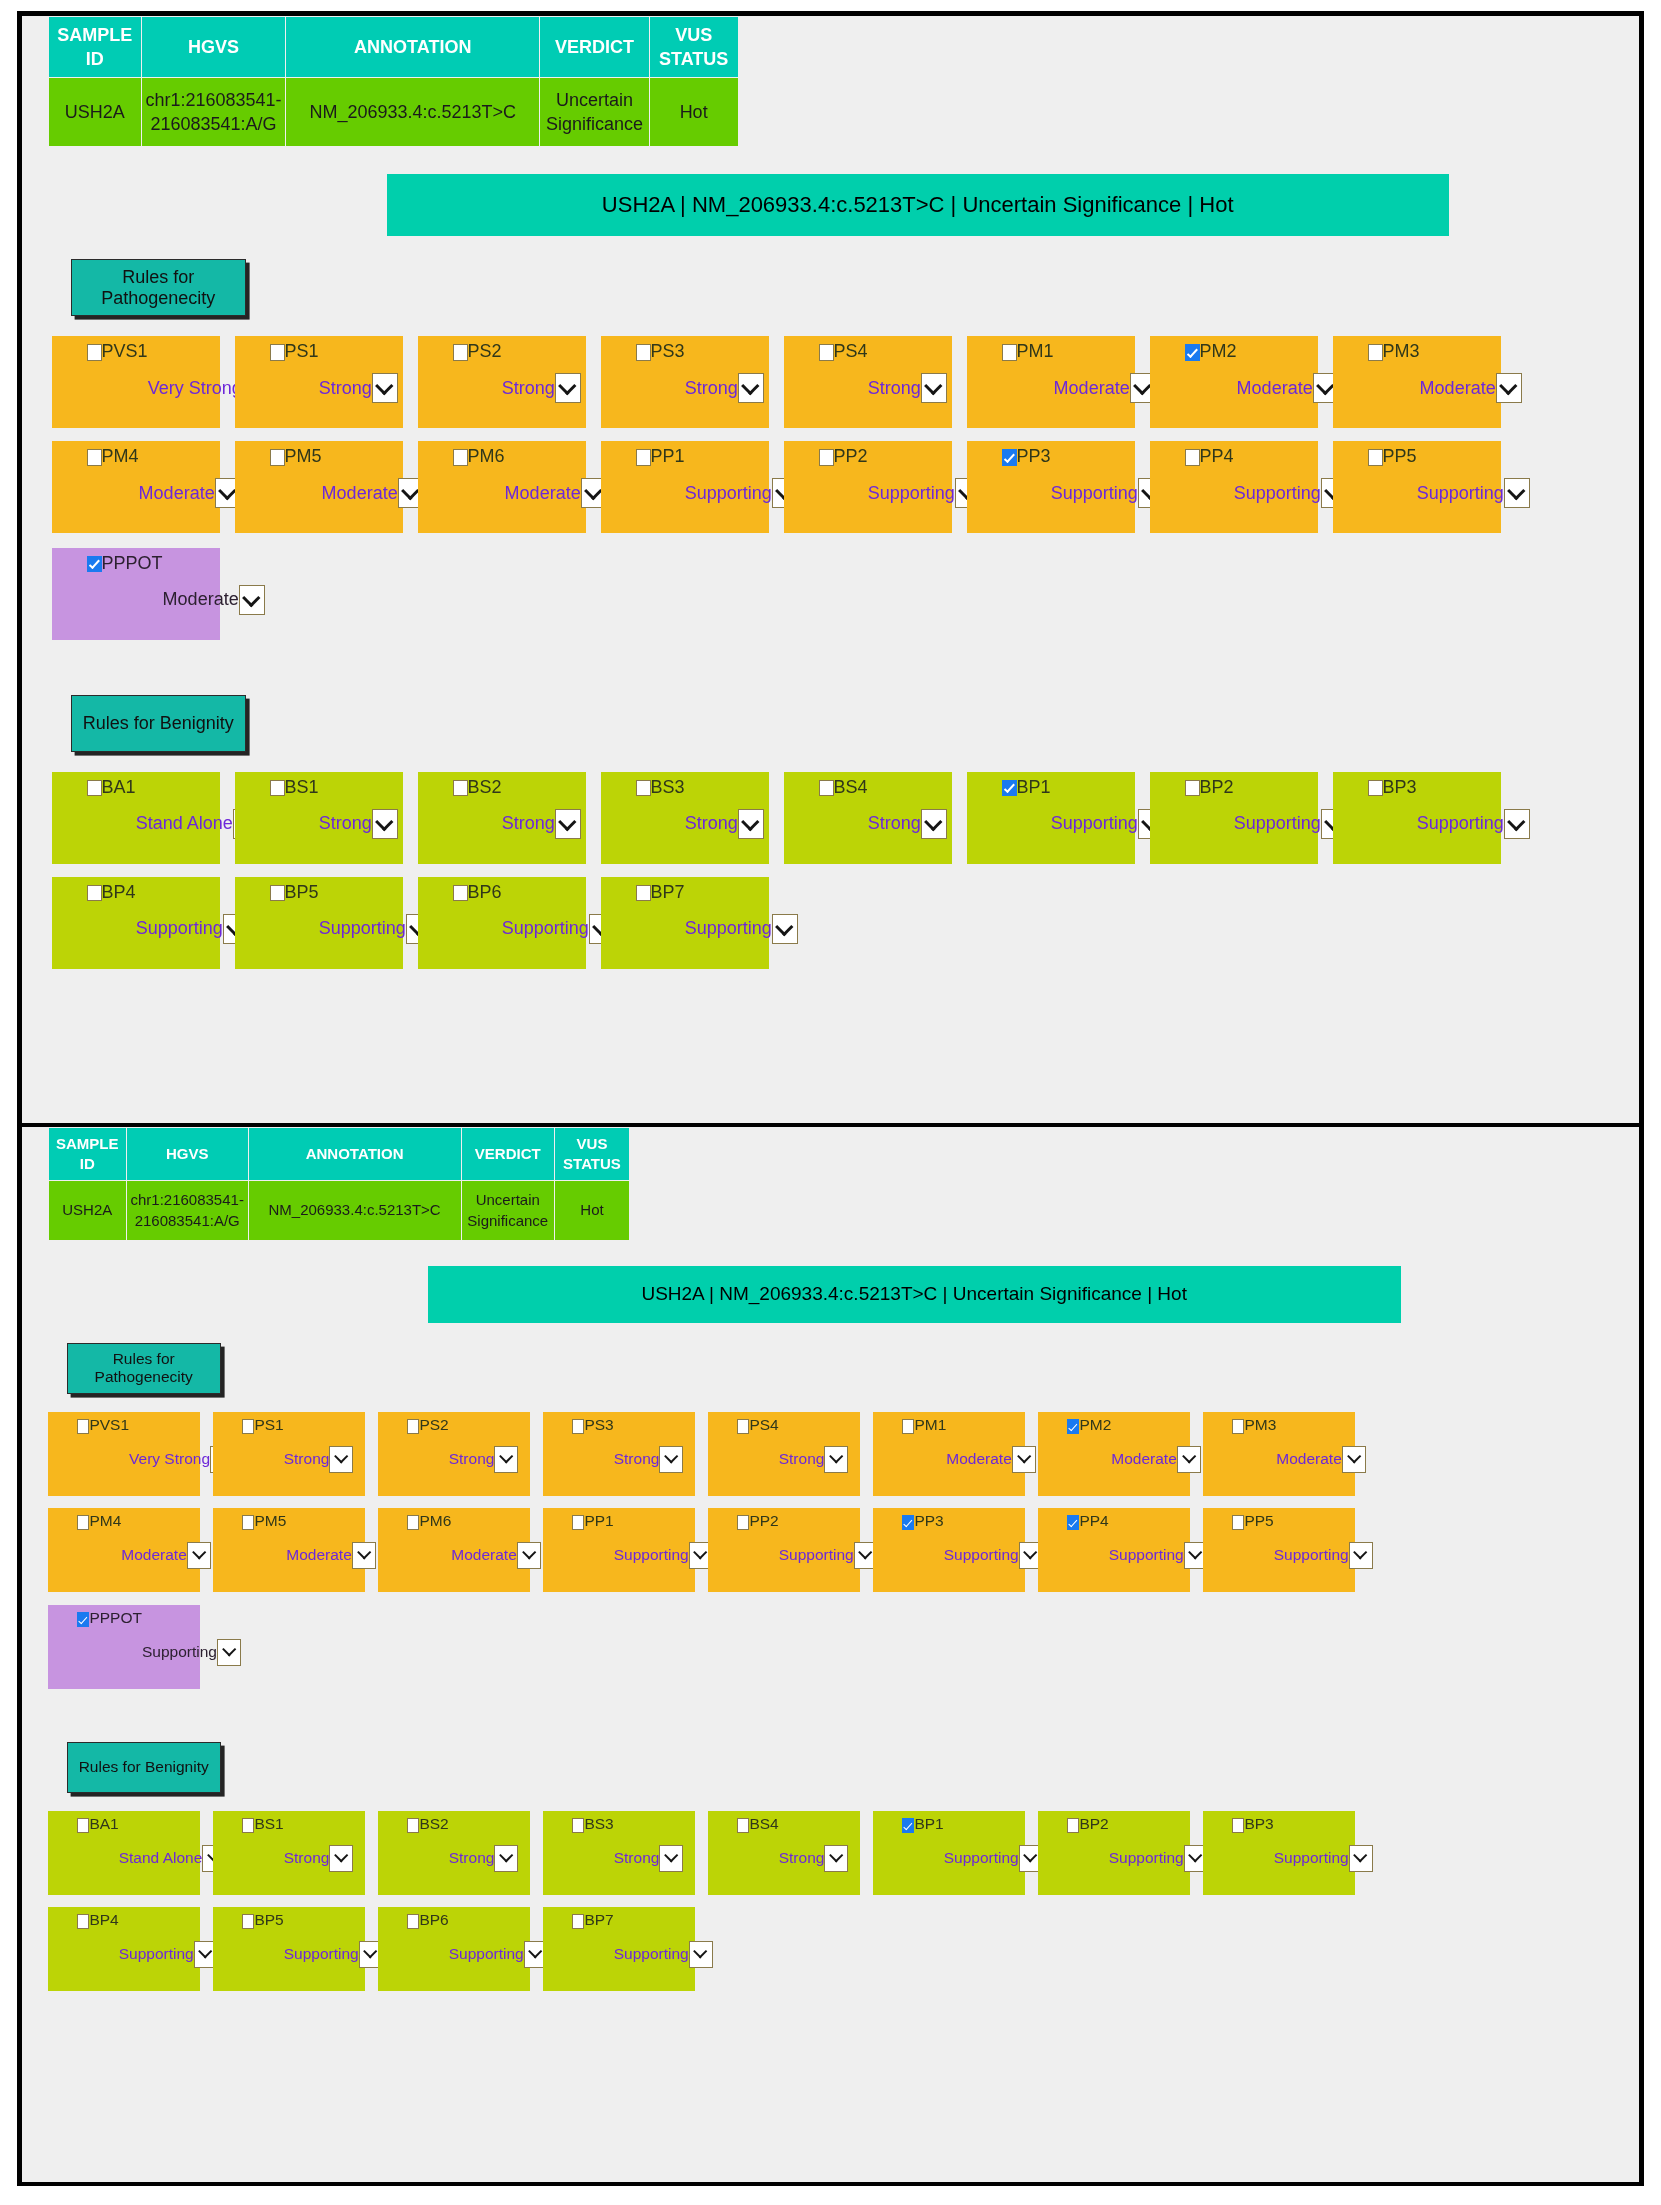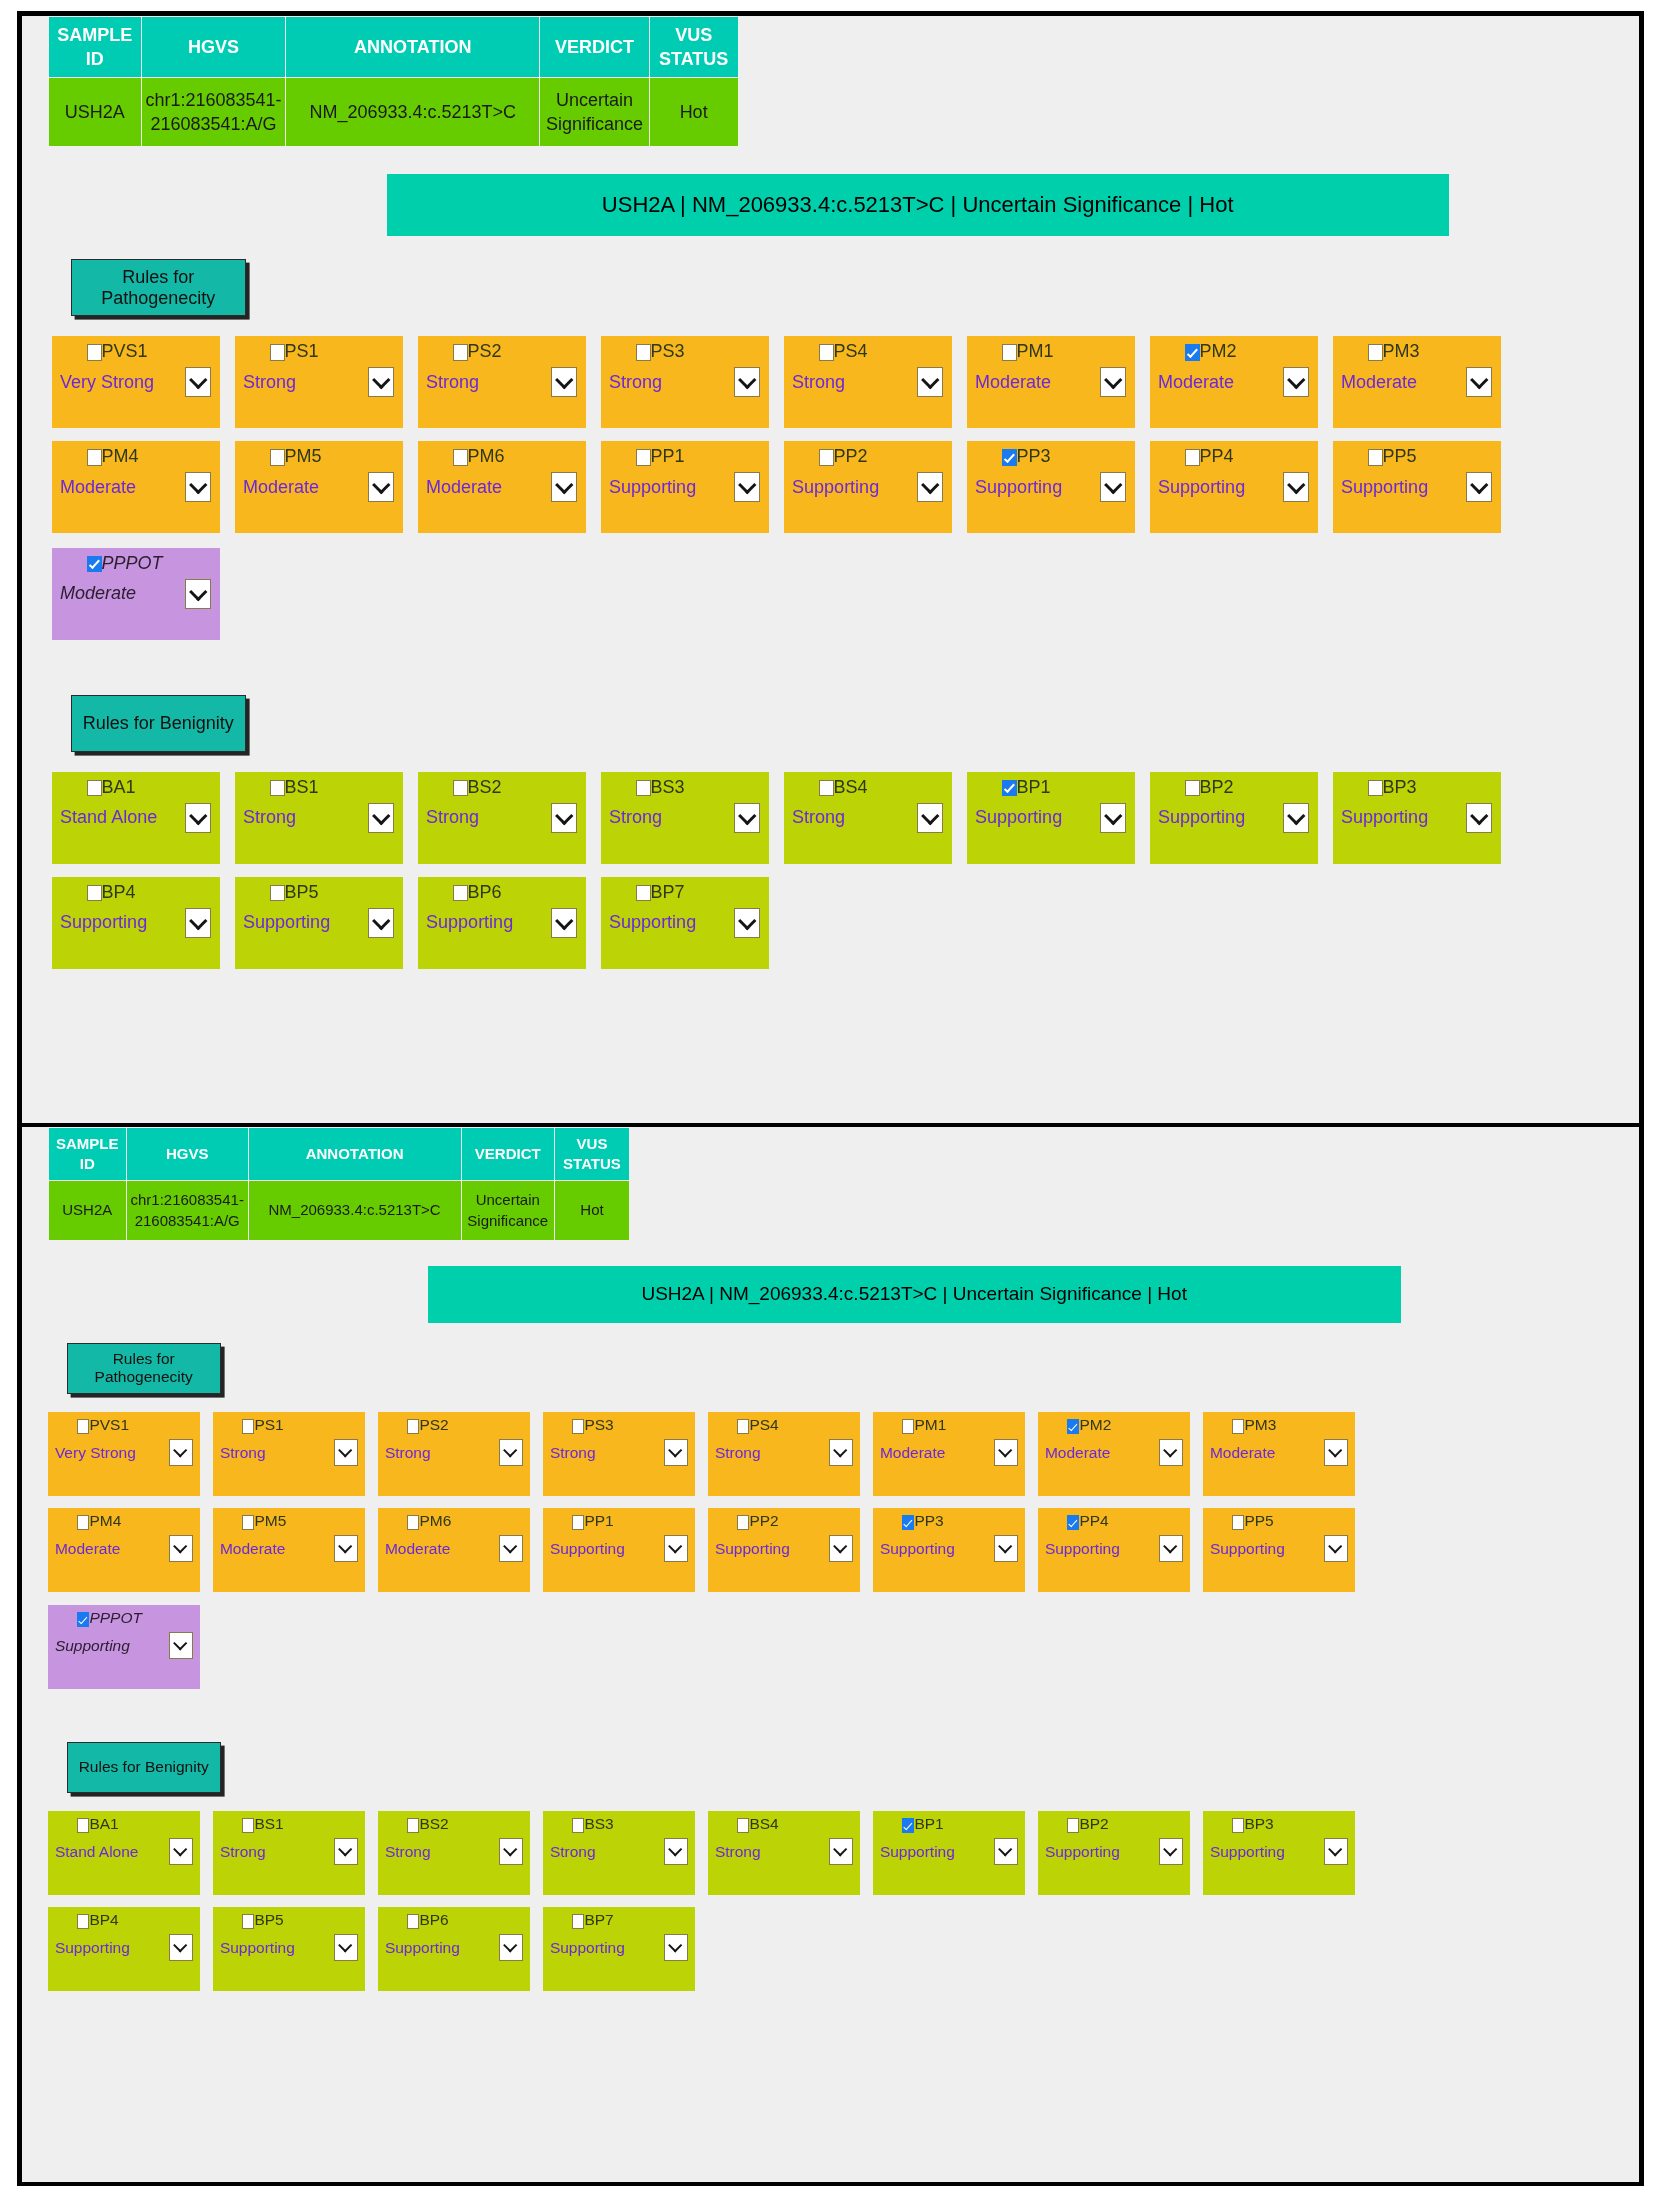--- a/index.html
+++ b/index.html
@@ -117,21 +117,21 @@
   }
   .p1 .card-row { margin-left: 30px; gap: 15px; margin-top: 13px; }
   .p2 .card-row { margin-left: 26px; gap: 13px; margin-top: 12px; }
   .p1 .row-first { margin-top: 20px; }
   .p2 .row-first { margin-top: 18px; }
 
   .card {
     box-sizing: border-box;
     position: relative;
     display: flex;
-    flex-direction: column;
+    flex-direction: row;
   }
   .p1 .card { width: 168px; height: 92px; padding: 6px 8.4px 0 8.4px; }
   .p2 .card { width: 152px; height: 84px; padding: 5.4px 7.2px 0 7.2px; }
 
   .card.c-orange { background: #f7b71d; }
   .card.c-green  { background: #bcd406; }
   .card.c-purple { background: #c794e0; }
 
   .card-head {
     display: flex;
@@ -207,21 +207,21 @@
   .chev {
     display: block;
     width: 9.5px;
     height: 9.5px;
     border: solid #151515;
     border-width: 0 3px 3px 0;
     transform: rotate(45deg) translate(-1.8px, -1.8px);
   }
   .p2 .chev { width: 8.4px; height: 8.4px; border-width: 0 2.4px 2.4px 0; }
 
-  .ppot-wrap { display: flex; font-style: italic; }
+  .ppot-wrap { display: flex; }
   .p1 .ppot-wrap { margin-left: 30px; margin-top: 14.3px; }
   .p2 .ppot-wrap { margin-left: 26px; margin-top: 13px; }
 </style>
 </head>
 <body>
 
 <div class="page">
 
   <div class="panel panel-1 p1">
 

